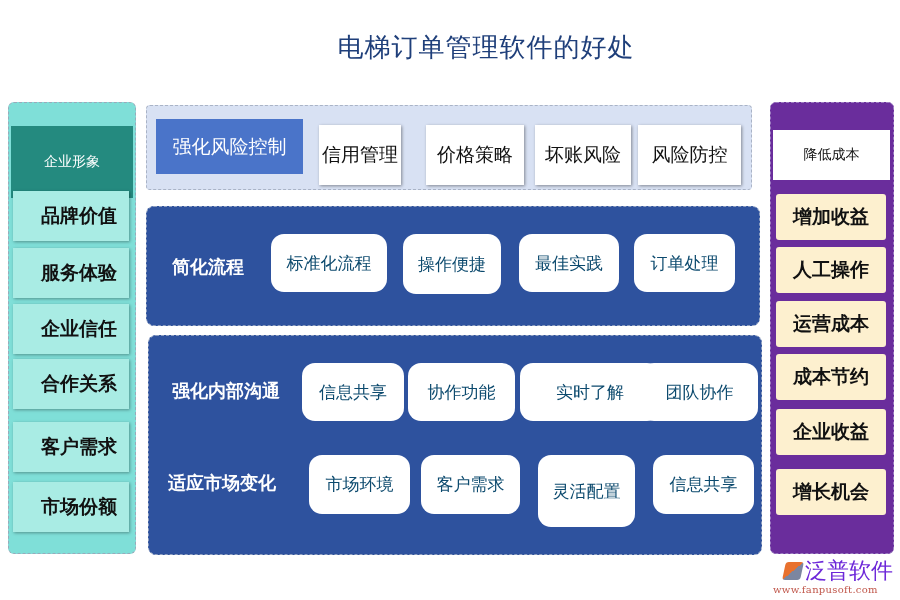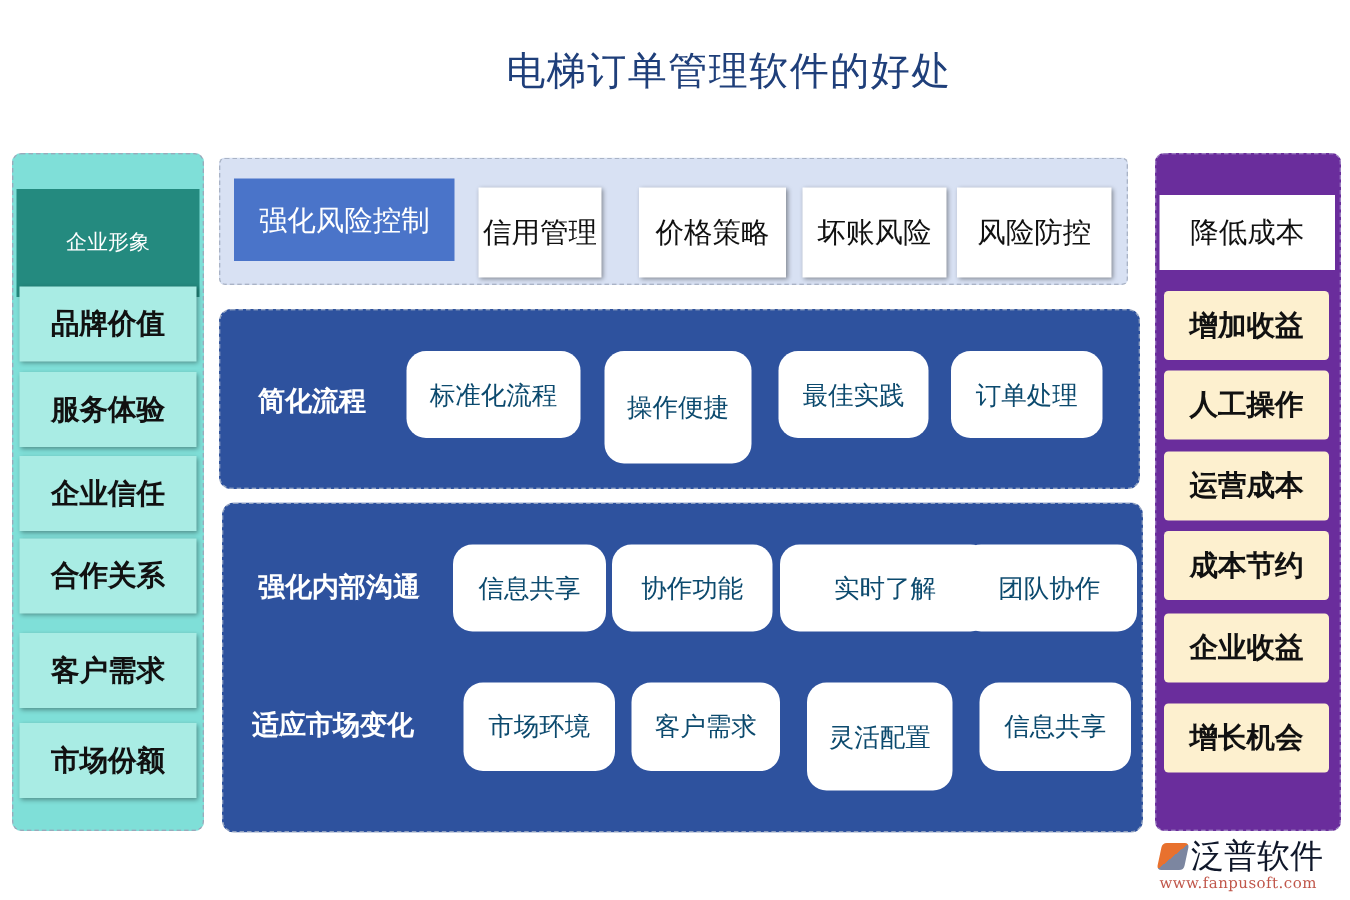--- a/index.html
+++ b/index.html
@@ -5,46 +5,46 @@
   html, body { margin:0; padding:0; }
   body { width:900px; height:600px; background:#ffffff; position:relative; overflow:hidden;
          font-family: "DejaVu Serif", "Liberation Serif", serif; }
   .title { position:absolute; left:0; top:30px; width:900px; text-align:center; font-size:26px;
            color:#1f3f7a; letter-spacing:1px;padding-left:36px; }
   
   .left-col { position:absolute; left:8px; top:102px; width:128px; height:452px; background:#7fdfd8;
               border:1px dashed #9ab; border-radius:6px; box-sizing:border-box; }
   .left-head { position:absolute; left:11px; top:126px; width:122px; height:72px; background:#248a7f;
                color:#fff; font-size:14px; display:flex; align-items:center; justify-content:center; }
-  .left-item { position:absolute; left:13px; width:118px; height:50px; background:#a9ece4;
+  .left-item { position:absolute; left:13px; width:100px; height:50px; background:#a9ece4;
                box-shadow:1px 1px 3px rgba(0,0,0,0.35); font-size:19px; color:#111; font-weight:bold;
-               display:flex; align-items:center; justify-content:center; }
+               display:flex; align-items:center; justify-content:center;padding-left:16px; }
   
   .risk-panel { position:absolute; left:146px; top:105px; width:606px; height:85px; background:#d8e1f3;
                 border:1px dashed #a9b3c6; border-radius:4px; box-sizing:border-box; }
   .risk-head { position:absolute; left:156px; top:119px; width:147px; height:55px; background:#4a74c9;
                color:#fff; font-size:19px; display:flex; align-items:center; justify-content:center; }
   .risk-item { position:absolute; top:125px; height:60px; background:#fff;
                box-shadow:1px 1px 3px rgba(0,0,0,0.4); font-size:19px; color:#111;
                display:flex; align-items:center; justify-content:center; }
   
   .blue-panel { position:absolute; background:#2e529e; border-radius:8px; border:1px dashed #8fa0c0; box-sizing:border-box; }
   .panel-label { position:absolute; color:#fff; font-size:18px; font-weight:bold; }
   .white-box { position:absolute; background:#fff; border-radius:13px; font-size:17px; color:#0c4a6e;
                display:flex; align-items:center; justify-content:center; }
   
   .right-col { position:absolute; left:770px; top:102px; width:124px; height:452px; background:#6a2d9c;
                border:1px dashed #9b7cc0; border-radius:6px; box-sizing:border-box; }
   .right-head { position:absolute; left:773px; top:130px; width:117px; height:50px; background:#fff;
-                font-size:19px; color:#111; display:flex; align-items:center; justify-content:center; }
+                font-size:14px; color:#111; display:flex; align-items:center; justify-content:center; }
   .right-item { position:absolute; left:776px; width:110px; height:46px; background:#fdf0cf;
                 border-radius:3px; font-size:19px; font-weight:bold; color:#111;
                 display:flex; align-items:center; justify-content:center; }
   .logo { position:absolute; left:773px; top:556px; width:120px; }
-  .logo-main { font-family:"DejaVu Sans", sans-serif; font-size:22px; color:#0f172a; display:flex; align-items:center; }
+  .logo-main { font-family:"DejaVu Sans", sans-serif; font-size:22px; color:#6d28d9; display:flex; align-items:center;justify-content:flex-end; }
   .logo-icon { width:18px; height:18px; margin-right:3px; background:linear-gradient(135deg,#e8712e 50%,#7c86a0 50%); border-radius:3px; transform:skewX(-12deg); }
   .logo-url { font-size:10px; color:#c0564a; margin-top:-2px; letter-spacing:0.3px; }
 </style>
 </head>
 <body>
 
 <div class="title">电梯订单管理软件的好处</div>
 
 <div class="left-col"></div>
 <div class="left-head">企业形象</div>
@@ -58,21 +58,21 @@
 <div class="risk-panel"></div>
 <div class="risk-head">强化风险控制</div>
 <div class="risk-item" style="left:319px;width:82px">信用管理</div>
 <div class="risk-item" style="left:426px;width:98px">价格策略</div>
 <div class="risk-item" style="left:535px;width:96px">坏账风险</div>
 <div class="risk-item" style="left:638px;width:103px">风险防控</div>
 
 <div class="blue-panel" style="left:146px;top:206px;width:614px;height:120px"></div>
 <div class="panel-label" style="left:172px;top:255px">简化流程</div>
 <div class="white-box" style="left:271px;top:234px;width:116px;height:58px">标准化流程</div>
-<div class="white-box" style="left:403px;top:234px;width:98px;height:75px">操作便捷</div>
+<div class="white-box" style="left:403px;top:234px;width:98px;height:60px">操作便捷</div>
 <div class="white-box" style="left:519px;top:234px;width:100px;height:58px">最佳实践</div>
 <div class="white-box" style="left:634px;top:234px;width:101px;height:58px">订单处理</div>
 
 <div class="blue-panel" style="left:148px;top:335px;width:614px;height:220px"></div>
 <div class="panel-label" style="left:172px;top:379px">强化内部沟通</div>
 <div class="white-box" style="left:302px;top:363px;width:102px;height:58px">信息共享</div>
 <div class="white-box" style="left:408px;top:363px;width:107px;height:58px">协作功能</div>
 <div class="white-box" style="left:520px;top:363px;width:140px;height:58px">实时了解</div>
 <div class="white-box" style="left:641px;top:363px;width:117px;height:58px">团队协作</div>
 <div class="panel-label" style="left:168px;top:471px">适应市场变化</div>

